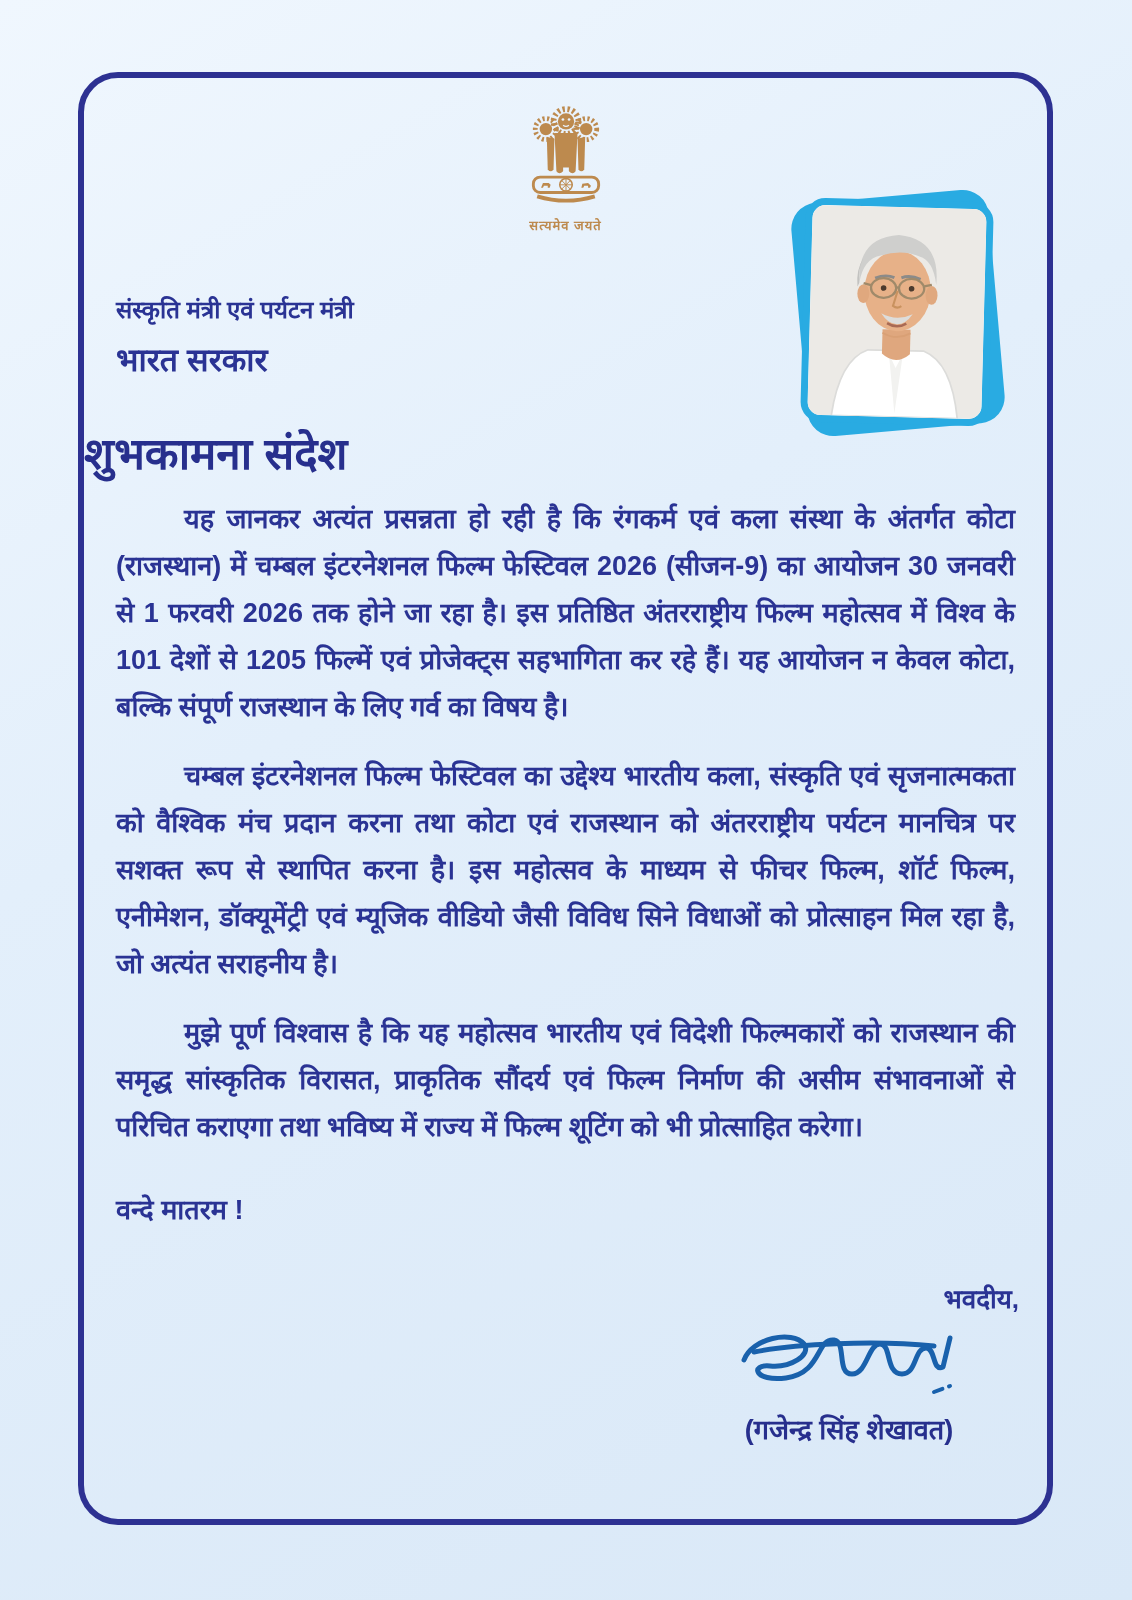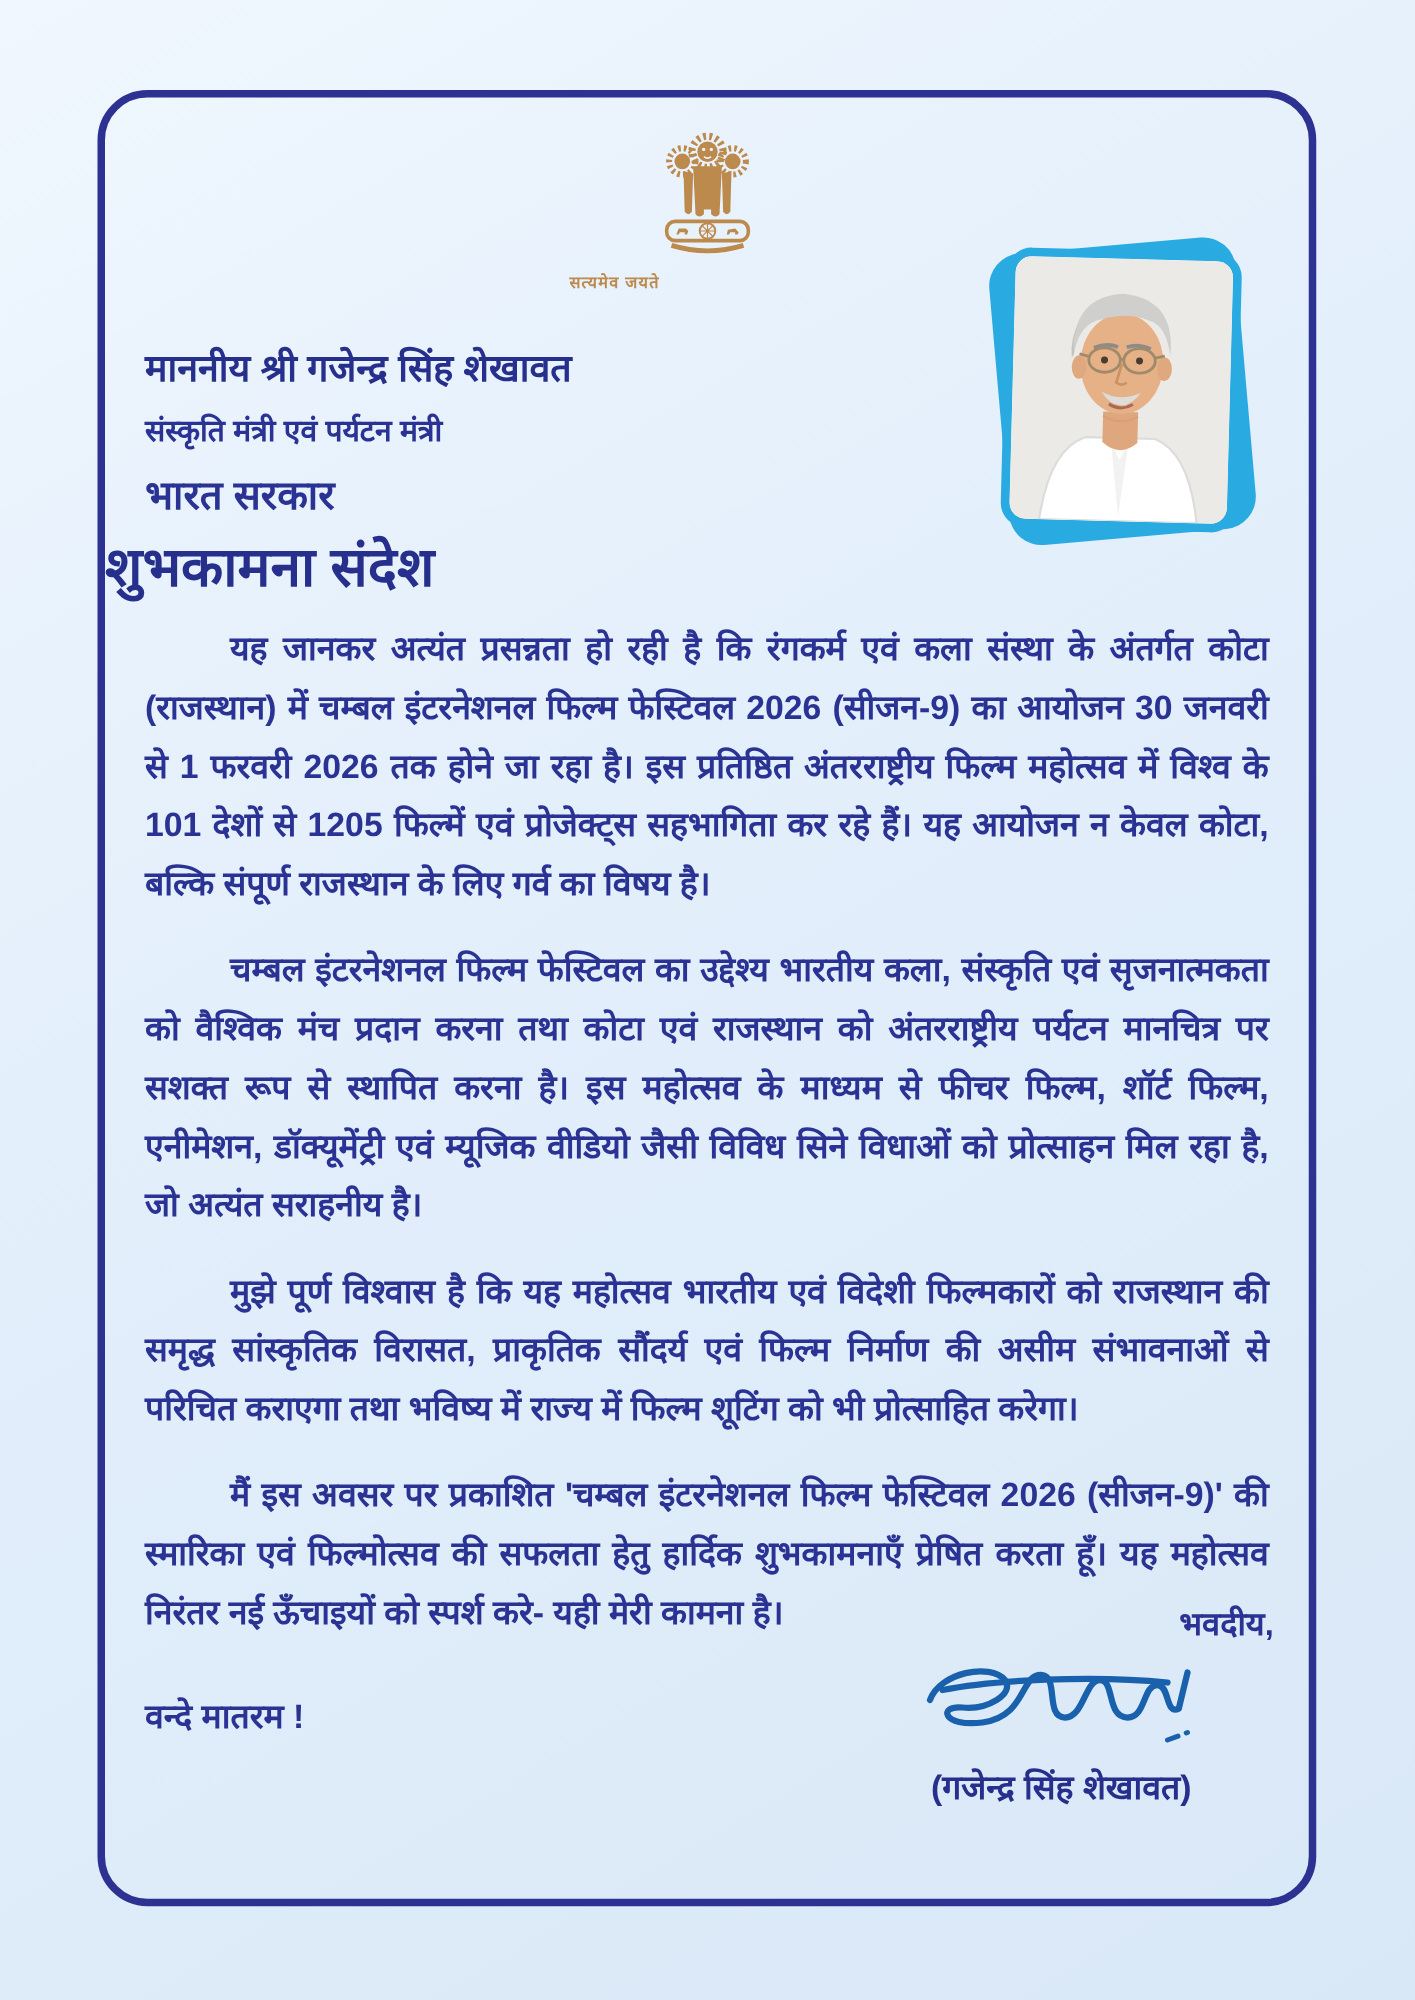--- a/index.html
+++ b/index.html
@@ -19,21 +19,21 @@
     left: 78px; top: 72px;
     width: 975px; height: 1453px;
     border: 6px solid #2d3192;
     border-radius: 40px;
   }
   
   .emblem-wrap {
     position: absolute;
     top: 22px; left: 50%;
     transform: translateX(-50%);
-    text-align: left;
+    text-align: center;
     width: 220px;
   }
   .emblem-wrap svg { display: block; margin: 0 auto; }
   .emblem-motto {
     margin-top: 4px;
     font-size: 13px;
     font-weight: bold;
     letter-spacing: 1px;
     color: #bd8a4e;
   }
@@ -163,21 +163,20 @@
 
         <path d="M24 91 l2 -5 l6 0 l2 2 l-1 3 l-2 0 l0 -2 l-4 0 l-1 2 Z" fill="#bd8a4e"></path>
         <path d="M66 91 l1 -4 l6 -1 l3 3 l-1 2 l-2 0 l0 -2 l-4 0 l-1 2 Z" fill="#bd8a4e"></path>
 
         <path d="M20 100 Q50 109 80 100" stroke="#bd8a4e" stroke-width="4" fill="none"></path>
       </svg>
       <div class="emblem-motto">सत्यमेव जयते</div>
     </div>
 
     <div class="minister">
-      <div class="minister-name">माननीय श्री गजेन्द्र सिंह शेखावत</div>
       <div class="minister-designation">संस्कृति मंत्री एवं पर्यटन मंत्री</div>
       <div class="minister-govt">भारत सरकार</div>
     </div>
 
     <div class="photo-wrap">
       <div class="photo-back"></div>
       <div class="photo-frame">
         <svg viewBox="0 0 100 120" preserveAspectRatio="xMidYMid slice">
           <rect x="0" y="0" width="100" height="120" fill="#eceae6"></rect>
 
@@ -216,21 +215,20 @@
         </svg>
       </div>
     </div>
 
     <div class="letter-heading">शुभकामना संदेश</div>
 
     <div class="letter-body">
       <p>यह जानकर अत्यंत प्रसन्नता हो रही है कि रंगकर्म एवं कला संस्था के अंतर्गत कोटा (राजस्थान) में चम्बल इंटरनेशनल फिल्म फेस्टिवल 2026 (सीजन-9) का आयोजन 30 जनवरी से 1 फरवरी 2026 तक होने जा रहा है। इस प्रतिष्ठित अंतरराष्ट्रीय फिल्म महोत्सव में विश्व के 101 देशों से 1205 फिल्में एवं प्रोजेक्ट्स सहभागिता कर रहे हैं। यह आयोजन न केवल कोटा, बल्कि संपूर्ण राजस्थान के लिए गर्व का विषय है।</p>
       <p>चम्बल इंटरनेशनल फिल्म फेस्टिवल का उद्देश्य भारतीय कला, संस्कृति एवं सृजनात्मकता को वैश्विक मंच प्रदान करना तथा कोटा एवं राजस्थान को अंतरराष्ट्रीय पर्यटन मानचित्र पर सशक्त रूप से स्थापित करना है। इस महोत्सव के माध्यम से फीचर फिल्म, शॉर्ट फिल्म, एनीमेशन, डॉक्यूमेंट्री एवं म्यूजिक वीडियो जैसी विविध सिने विधाओं को प्रोत्साहन मिल रहा है, जो अत्यंत सराहनीय है।</p>
       <p>मुझे पूर्ण विश्वास है कि यह महोत्सव भारतीय एवं विदेशी फिल्मकारों को राजस्थान की समृद्ध सांस्कृतिक विरासत, प्राकृतिक सौंदर्य एवं फिल्म निर्माण की असीम संभावनाओं से परिचित कराएगा तथा भविष्य में राज्य में फिल्म शूटिंग को भी प्रोत्साहित करेगा।</p>
-      <p>मैं इस अवसर पर प्रकाशित 'चम्बल इंटरनेशनल फिल्म फेस्टिवल 2026 (सीजन-9)' की स्मारिका एवं फिल्मोत्सव की सफलता हेतु हार्दिक शुभकामनाएँ प्रेषित करता हूँ। यह महोत्सव निरंतर नई ऊँचाइयों को स्पर्श करे- यही मेरी कामना है।</p>
       <p class="slogan">वन्दे मातरम !</p>
     </div>
 
     <div class="closing">
       <div class="salutation">भवदीय,</div>
       <svg class="signature" width="250" height="86" viewBox="0 0 250 86">
         <g stroke="#1961ac" stroke-width="5" fill="none" stroke-linecap="round" stroke-linejoin="round">
           <path d="M20 38 C28 16, 68 8, 80 22 C88 33, 66 46, 46 44 C26 42, 30 60, 62 56 C98 51, 92 16, 110 18 C123 20, 112 52, 128 52 C143 52, 144 22, 156 22 C168 22, 161 52, 178 52 C193 52, 190 26, 202 26 C212 26, 208 50, 219 45 L226 16"></path>
           <path d="M30 30 C70 22, 150 18, 210 24"></path>
           <path d="M210 70 L226 64" stroke-width="4" stroke-dasharray="9 7"></path>

